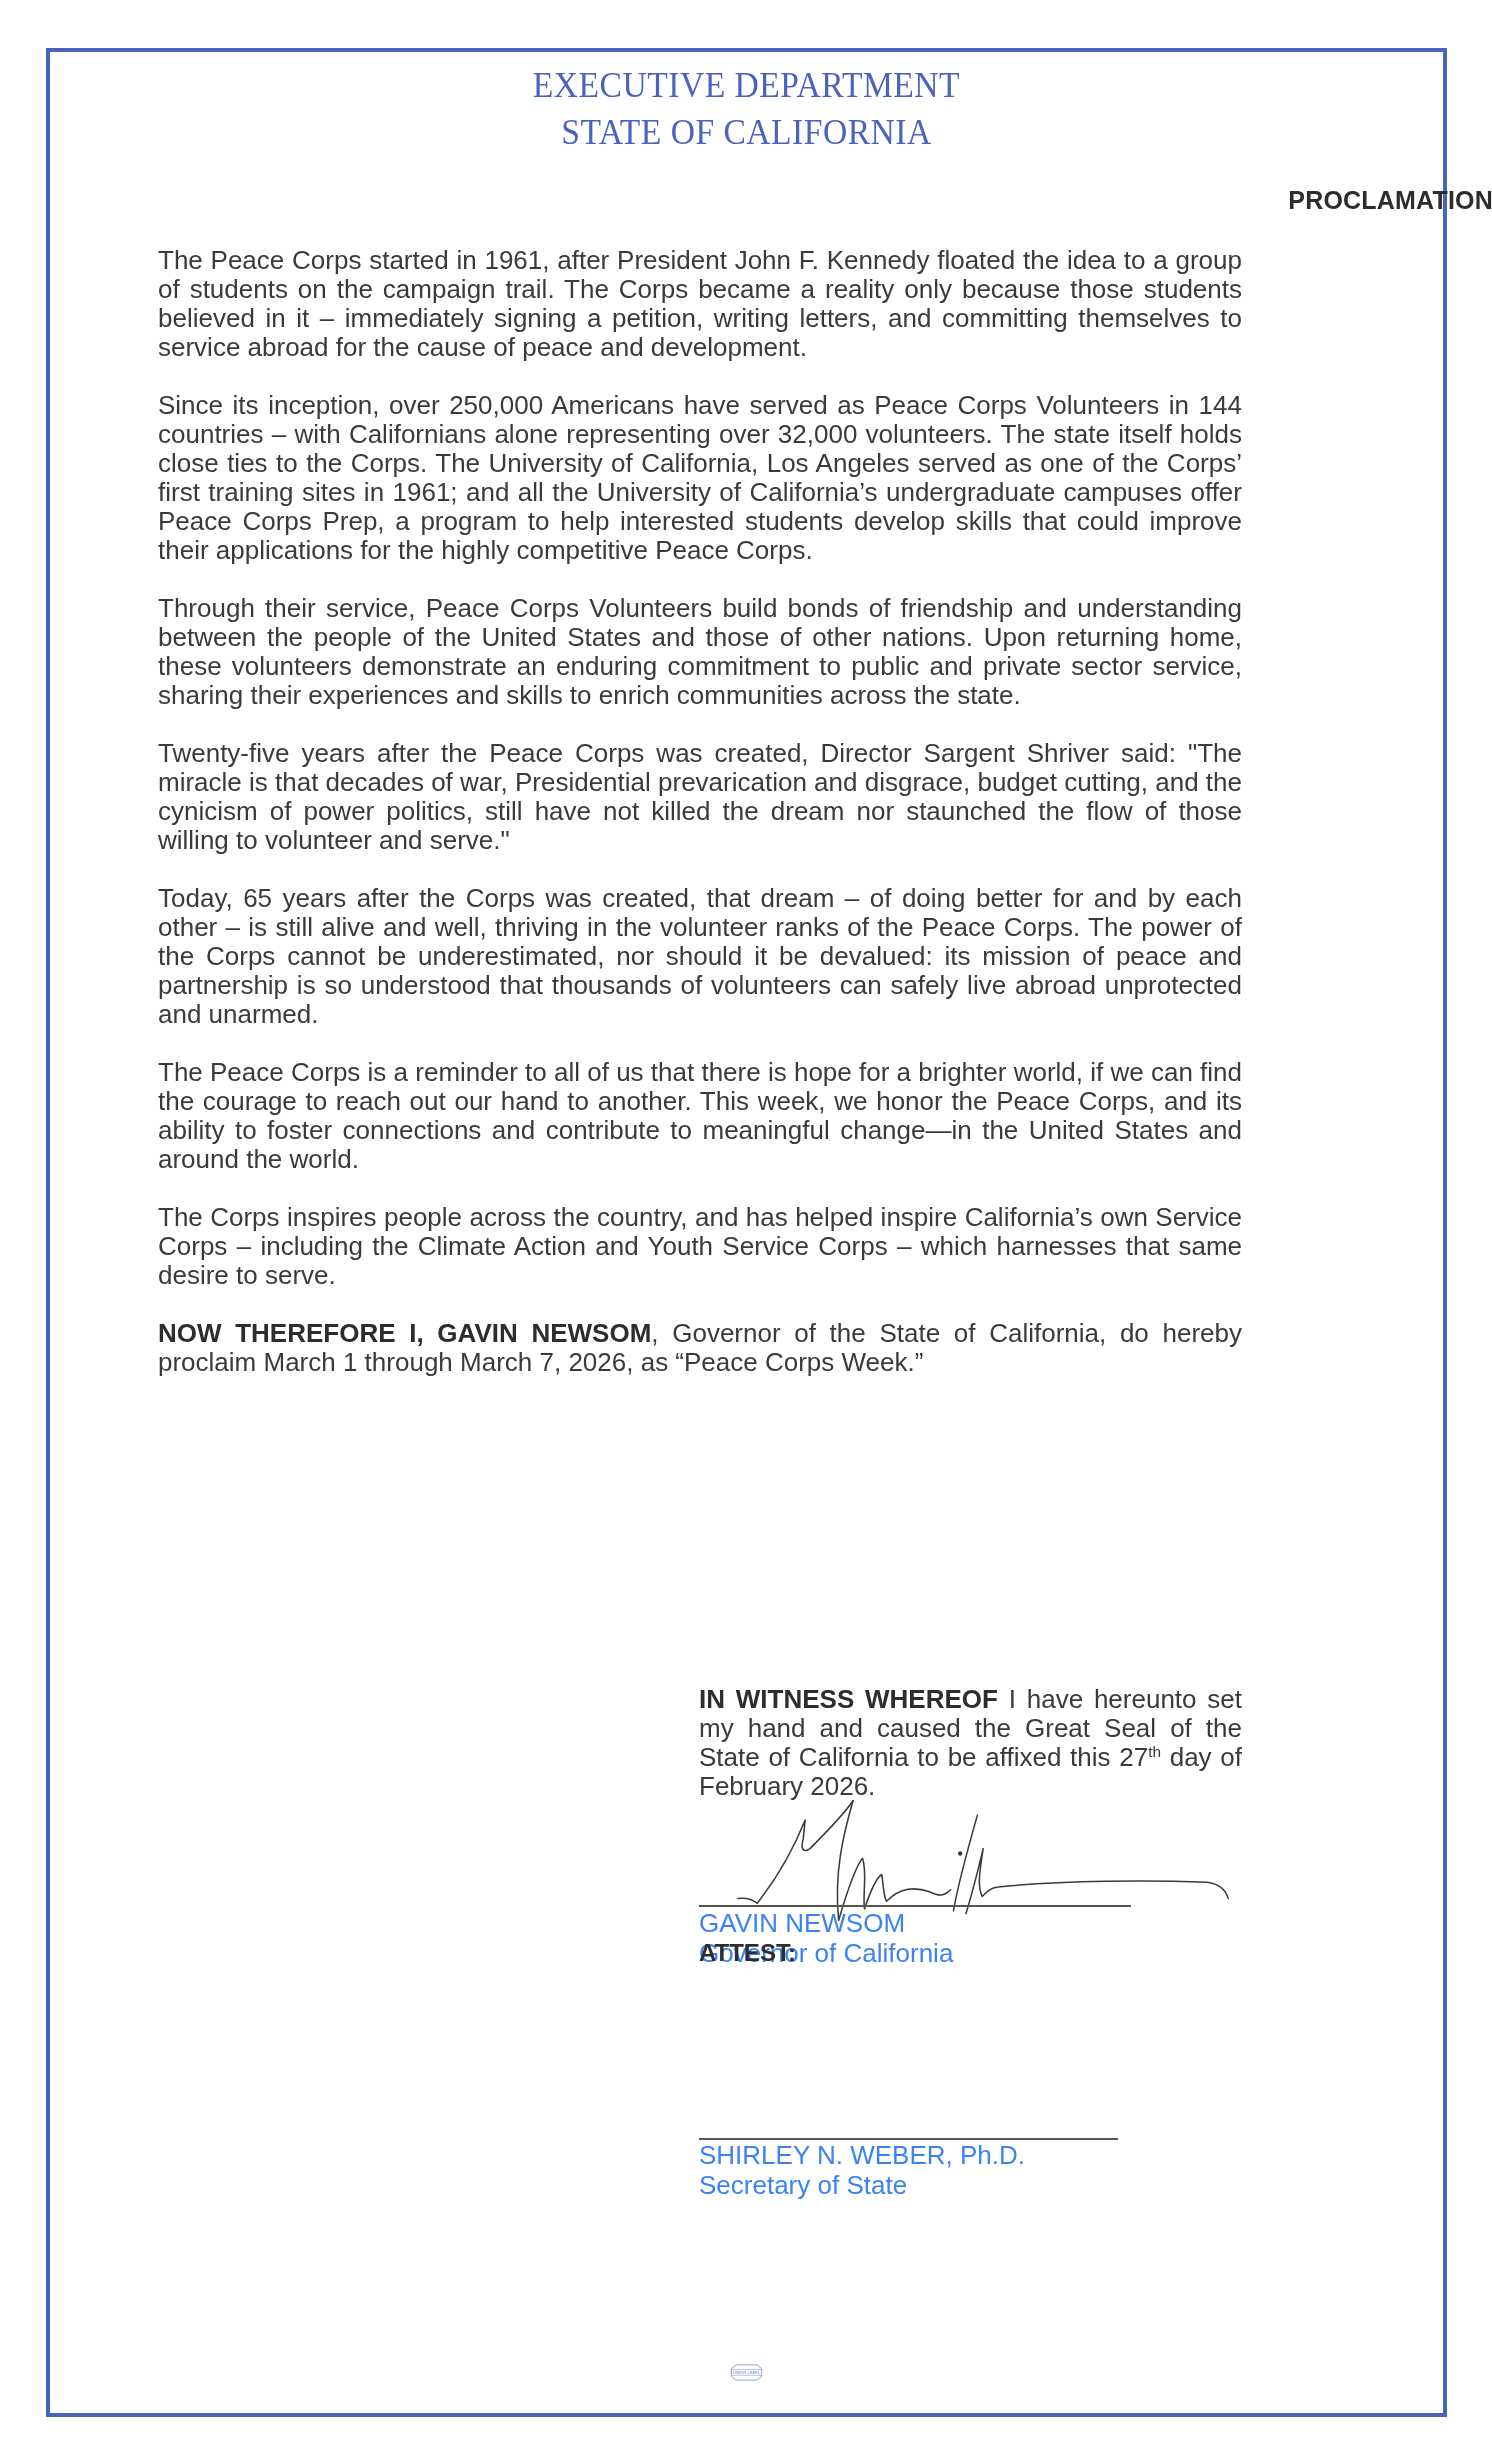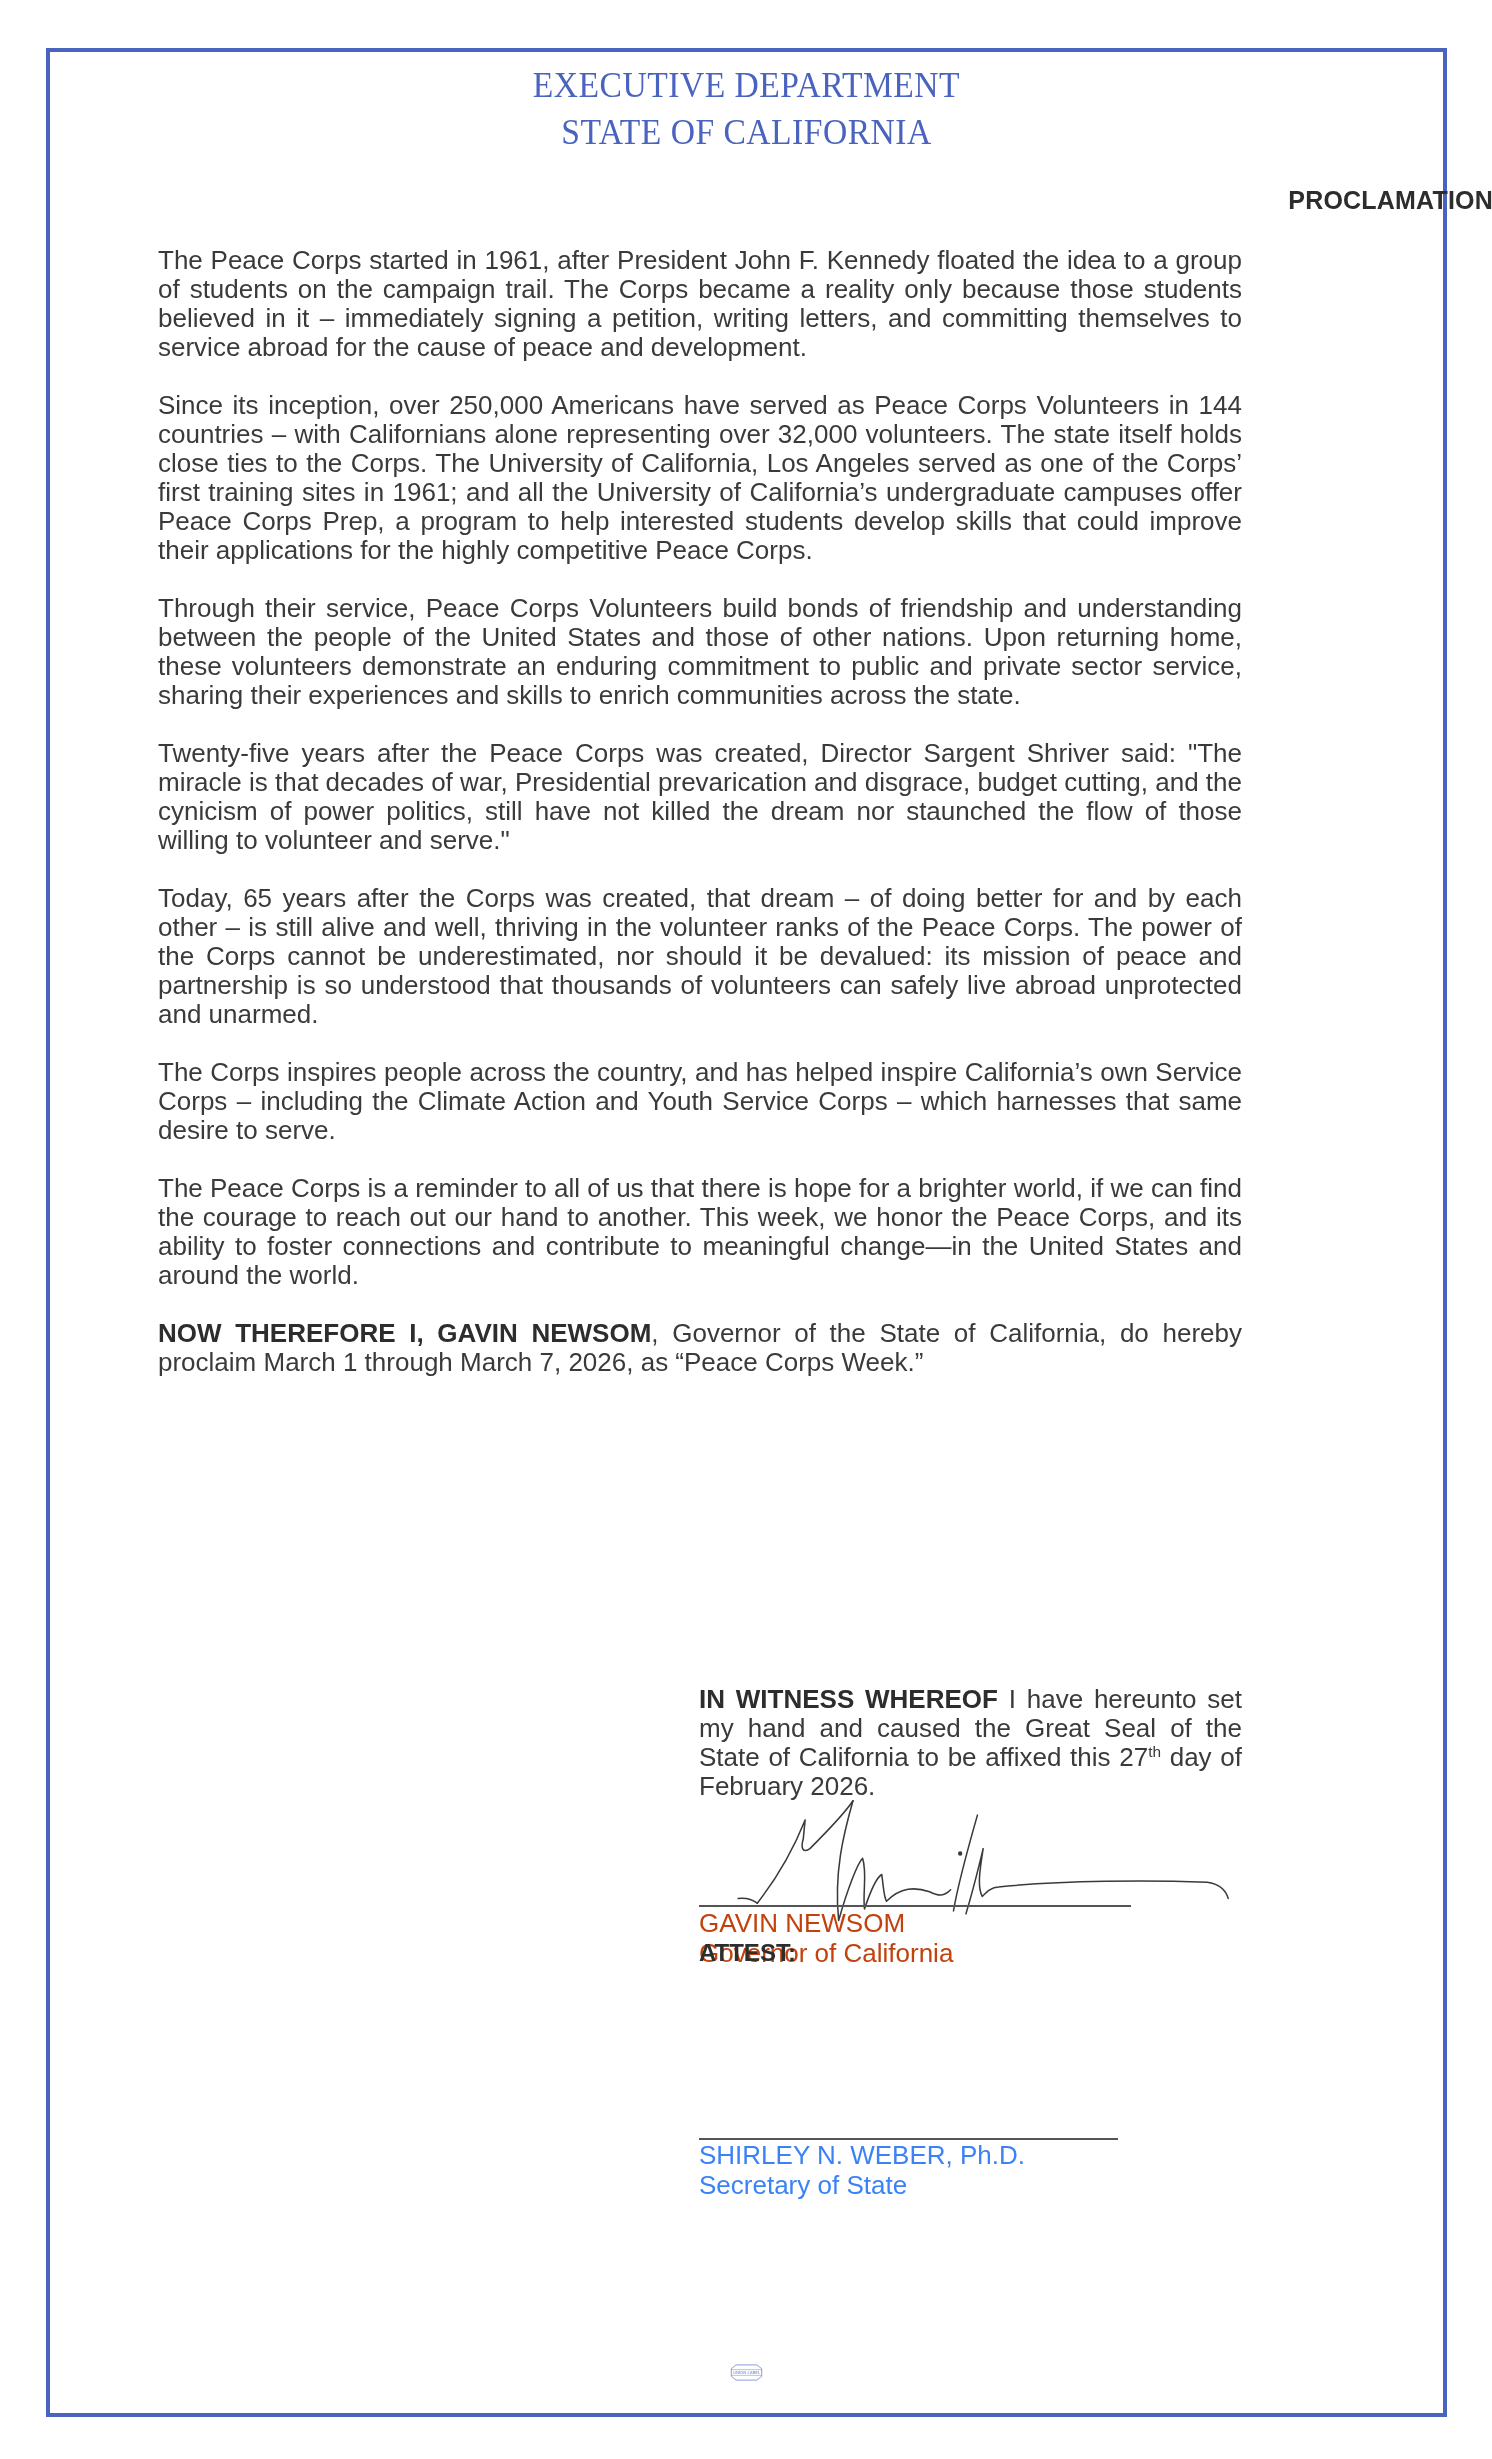--- a/index.html
+++ b/index.html
@@ -101,21 +101,21 @@
       height: 1.9px;
       background: #555555;
     }
     .signer-block {
       position: absolute;
       left: 699px;
       top: 1908px;
       font-family: "Liberation Sans", sans-serif;
       font-size: 26px;
       line-height: 30px;
-      color: #c2410c;
+      color: #3b82f6;
     }
     .attest-label {
       position: absolute;
       left: 699px;
       top: 1939px;
       font-family: "Liberation Sans", sans-serif;
       font-weight: bold;
       font-size: 24px;
       color: #2d2d2d;
     }
@@ -155,22 +155,22 @@
 </div>
 
 <div class="proclamation-title">PROCLAMATION</div>
 
 <div class="body-text">
   <p>The Peace Corps started in 1961, after President John F. Kennedy floated the idea to a group of students on the campaign trail. The Corps became a reality only because those students believed in it – immediately signing a petition, writing letters, and committing themselves to service abroad for the cause of peace and development.</p>
   <p>Since its inception, over 250,000 Americans have served as Peace Corps Volunteers in 144 countries – with Californians alone representing over 32,000 volunteers. The state itself holds close ties to the Corps. The University of California, Los Angeles served as one of the Corps’ first training sites in 1961; and all the University of California’s undergraduate campuses offer Peace Corps Prep, a program to help interested students develop skills that could improve their applications for the highly competitive Peace Corps.</p>
   <p>Through their service, Peace Corps Volunteers build bonds of friendship and understanding between the people of the United States and those of other nations. Upon returning home, these volunteers demonstrate an enduring commitment to public and private sector service, sharing their experiences and skills to enrich communities across the state.</p>
   <p>Twenty-five years after the Peace Corps was created, Director Sargent Shriver said: "The miracle is that decades of war, Presidential prevarication and disgrace, budget cutting, and the cynicism of power politics, still have not killed the dream nor staunched the flow of those willing to volunteer and serve."</p>
   <p>Today, 65 years after the Corps was created, that dream – of doing better for and by each other – is still alive and well, thriving in the volunteer ranks of the Peace Corps. The power of the Corps cannot be underestimated, nor should it be devalued: its mission of peace and partnership is so understood that thousands of volunteers can safely live abroad unprotected and unarmed.</p>
+  <p>The Peace Corps is a reminder to all of us that there is hope for a brighter world, if we can find the courage to reach out our hand to another. This week, we honor the Peace Corps, and its ability to foster connections and contribute to meaningful change—in the United States and around the world.</p>
   <p>The Corps inspires people across the country, and has helped inspire California’s own Service Corps – including the Climate Action and Youth Service Corps – which harnesses that same desire to serve.</p>
-  <p>The Peace Corps is a reminder to all of us that there is hope for a brighter world, if we can find the courage to reach out our hand to another. This week, we honor the Peace Corps, and its ability to foster connections and contribute to meaningful change—in the United States and around the world.</p>
   <p class="last"><span class="bold">NOW THEREFORE I, GAVIN NEWSOM</span><span>, Governor of the State of California, do hereby proclaim March 1 through March 7, 2026, as “Peace Corps Week.”</span></p>
 </div>
 
 <div class="witness"><span class="bold">IN WITNESS WHEREOF</span><span> I have hereunto set my hand and caused the Great Seal of the State of California to be affixed this 27</span><sup>th</sup><span> day of February 2026.</span></div>
 
 <svg class="sig-area" viewBox="0 0 600 140" xmlns="http://www.w3.org/2000/svg">
   <g fill="none" stroke="#3a3a3a" stroke-width="1.6" stroke-linecap="round" stroke-linejoin="round">
     <path d="M60 112 C 85 80, 100 50, 110 25 L 108 45 C 105 55, 108 60, 115 55 C 130 40, 150 20, 160 5"></path>
     <path d="M160 5 C 150 40, 140 80, 145 130 C 155 95, 165 70, 170 65 C 175 80, 170 100, 172 118 C 178 100, 185 85, 190 82 C 192 95, 192 105, 195 110 C 210 95, 225 95, 240 100 C 250 105, 255 105, 262 98"></path>
     <path d="M265 120 C 270 90, 280 55, 290 20 M 278 123 C 285 100, 290 80, 296 55 C 292 80, 290 95, 295 105 C 300 100, 305 95, 312 95 C 380 88, 470 88, 530 90 C 545 92, 550 100, 552 107"></path>

